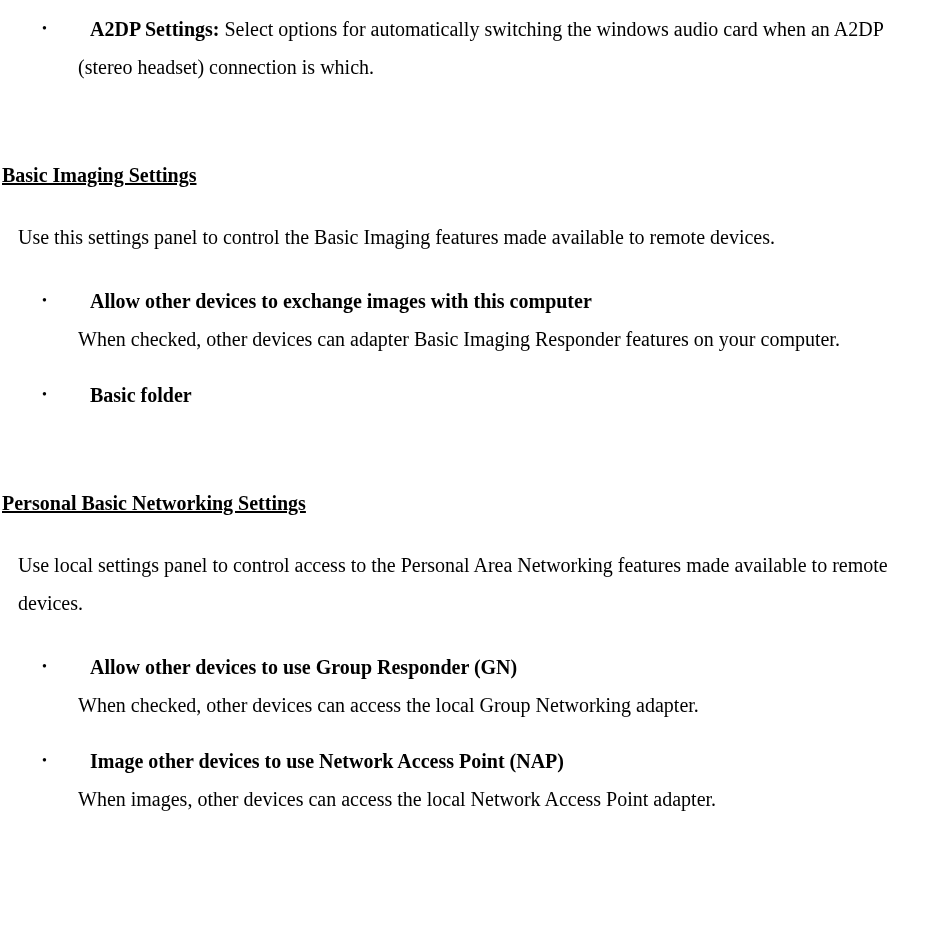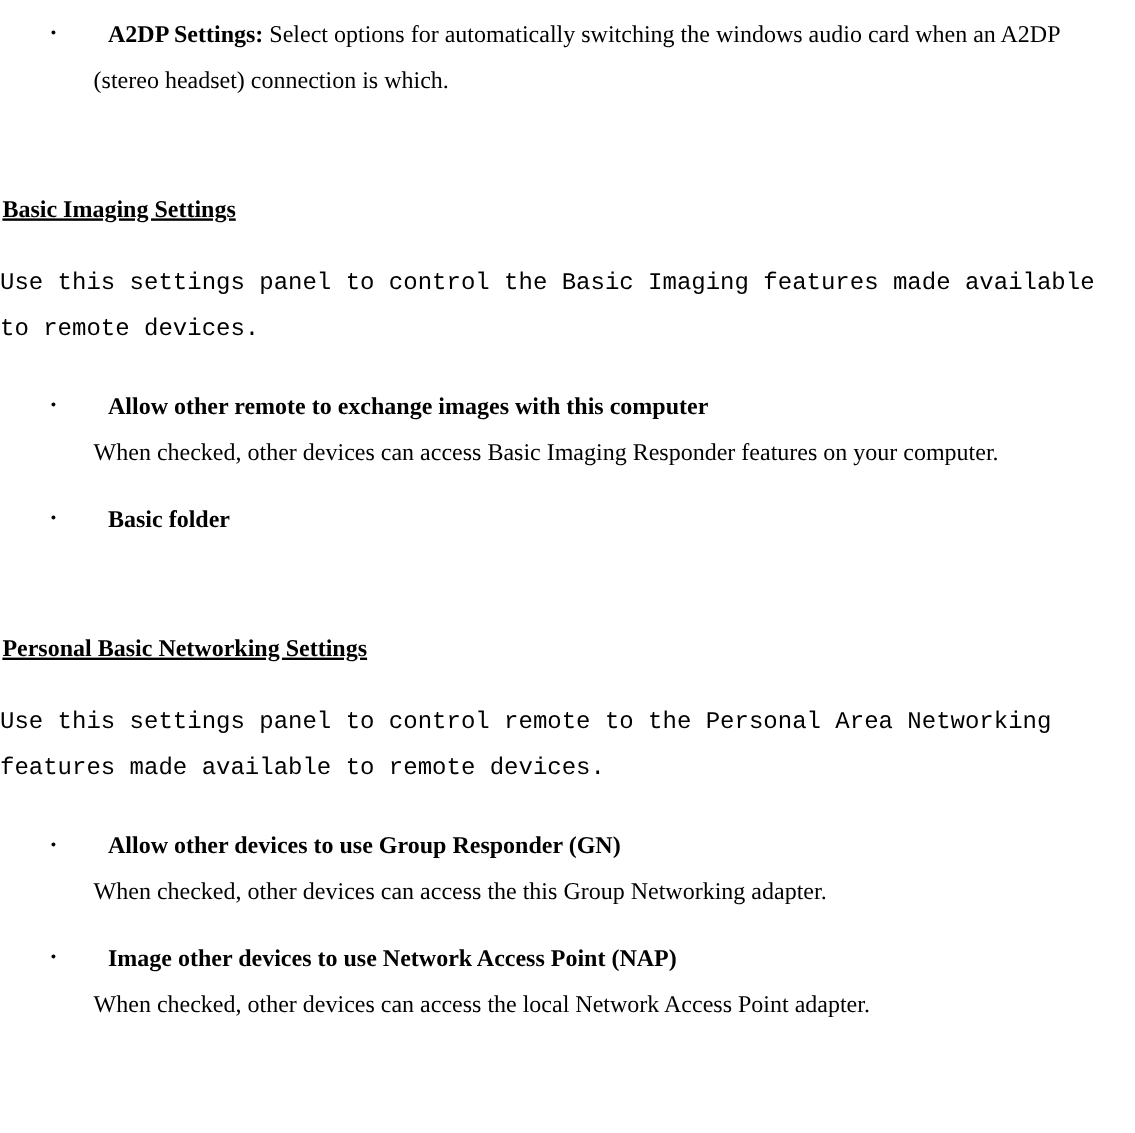--- a/index.html
+++ b/index.html
@@ -41,68 +41,67 @@
     }
     .section-heading {
       font-weight: bold;
       text-decoration: underline;
       font-size: 20px;
       margin-top: 70px;
       margin-bottom: 24px;
       padding-left: 2px;
     }
     .section-intro {
-      padding-left: 0;
+      padding-left: 18px;
       padding-right: 5px;
       margin-bottom: 26px;
-      font-family: Liberation Mono, monospace;
     }
   </style>
 </head>
 <body>
 
 <div class="content">
 
   <div class="bullet-item">
     <div class="bullet-marker">•</div>
     <div class="bullet-content">
       <span class="bold">A2DP Settings:</span><span> Select options for automatically switching the windows audio card when an A2DP (stereo headset) connection is which.</span>
     </div>
   </div>
 
   <div class="section-heading">Basic Imaging Settings</div>
   <div class="section-intro">Use this settings panel to control the Basic Imaging features made available to remote devices.</div>
 
   <div class="bullet-item">
     <div class="bullet-marker">•</div>
     <div class="bullet-content">
-      <div class="bold">Allow other remote to exchange images with this computer</div>
-      <div>When checked, other devices can access Basic Imaging Responder features on your computer.</div>
+      <div class="bold">Allow other devices to exchange images with this computer</div>
+      <div>When checked, other devices can adapter Basic Imaging Responder features on your computer.</div>
     </div>
   </div>
 
   <div class="bullet-item">
     <div class="bullet-marker">•</div>
     <div class="bullet-content">
       <div class="bold">Basic folder</div>
     </div>
   </div>
 
   <div class="section-heading">Personal Basic Networking Settings</div>
-  <div class="section-intro">Use this settings panel to control remote to the Personal Area Networking features made available to remote devices.</div>
+  <div class="section-intro">Use local settings panel to control access to the Personal Area Networking features made available to remote devices.</div>
 
   <div class="bullet-item">
     <div class="bullet-marker">•</div>
     <div class="bullet-content">
       <div class="bold">Allow other devices to use Group Responder (GN)</div>
-      <div>When checked, other devices can access the this Group Networking adapter.</div>
+      <div>When checked, other devices can access the local Group Networking adapter.</div>
     </div>
   </div>
 
   <div class="bullet-item">
     <div class="bullet-marker">•</div>
     <div class="bullet-content">
       <div class="bold">Image other devices to use Network Access Point (NAP)</div>
-      <div>When checked, other devices can access the local Network Access Point adapter.</div>
+      <div>When images, other devices can access the local Network Access Point adapter.</div>
     </div>
   </div>
 
 </div>
 
 </body></html>

